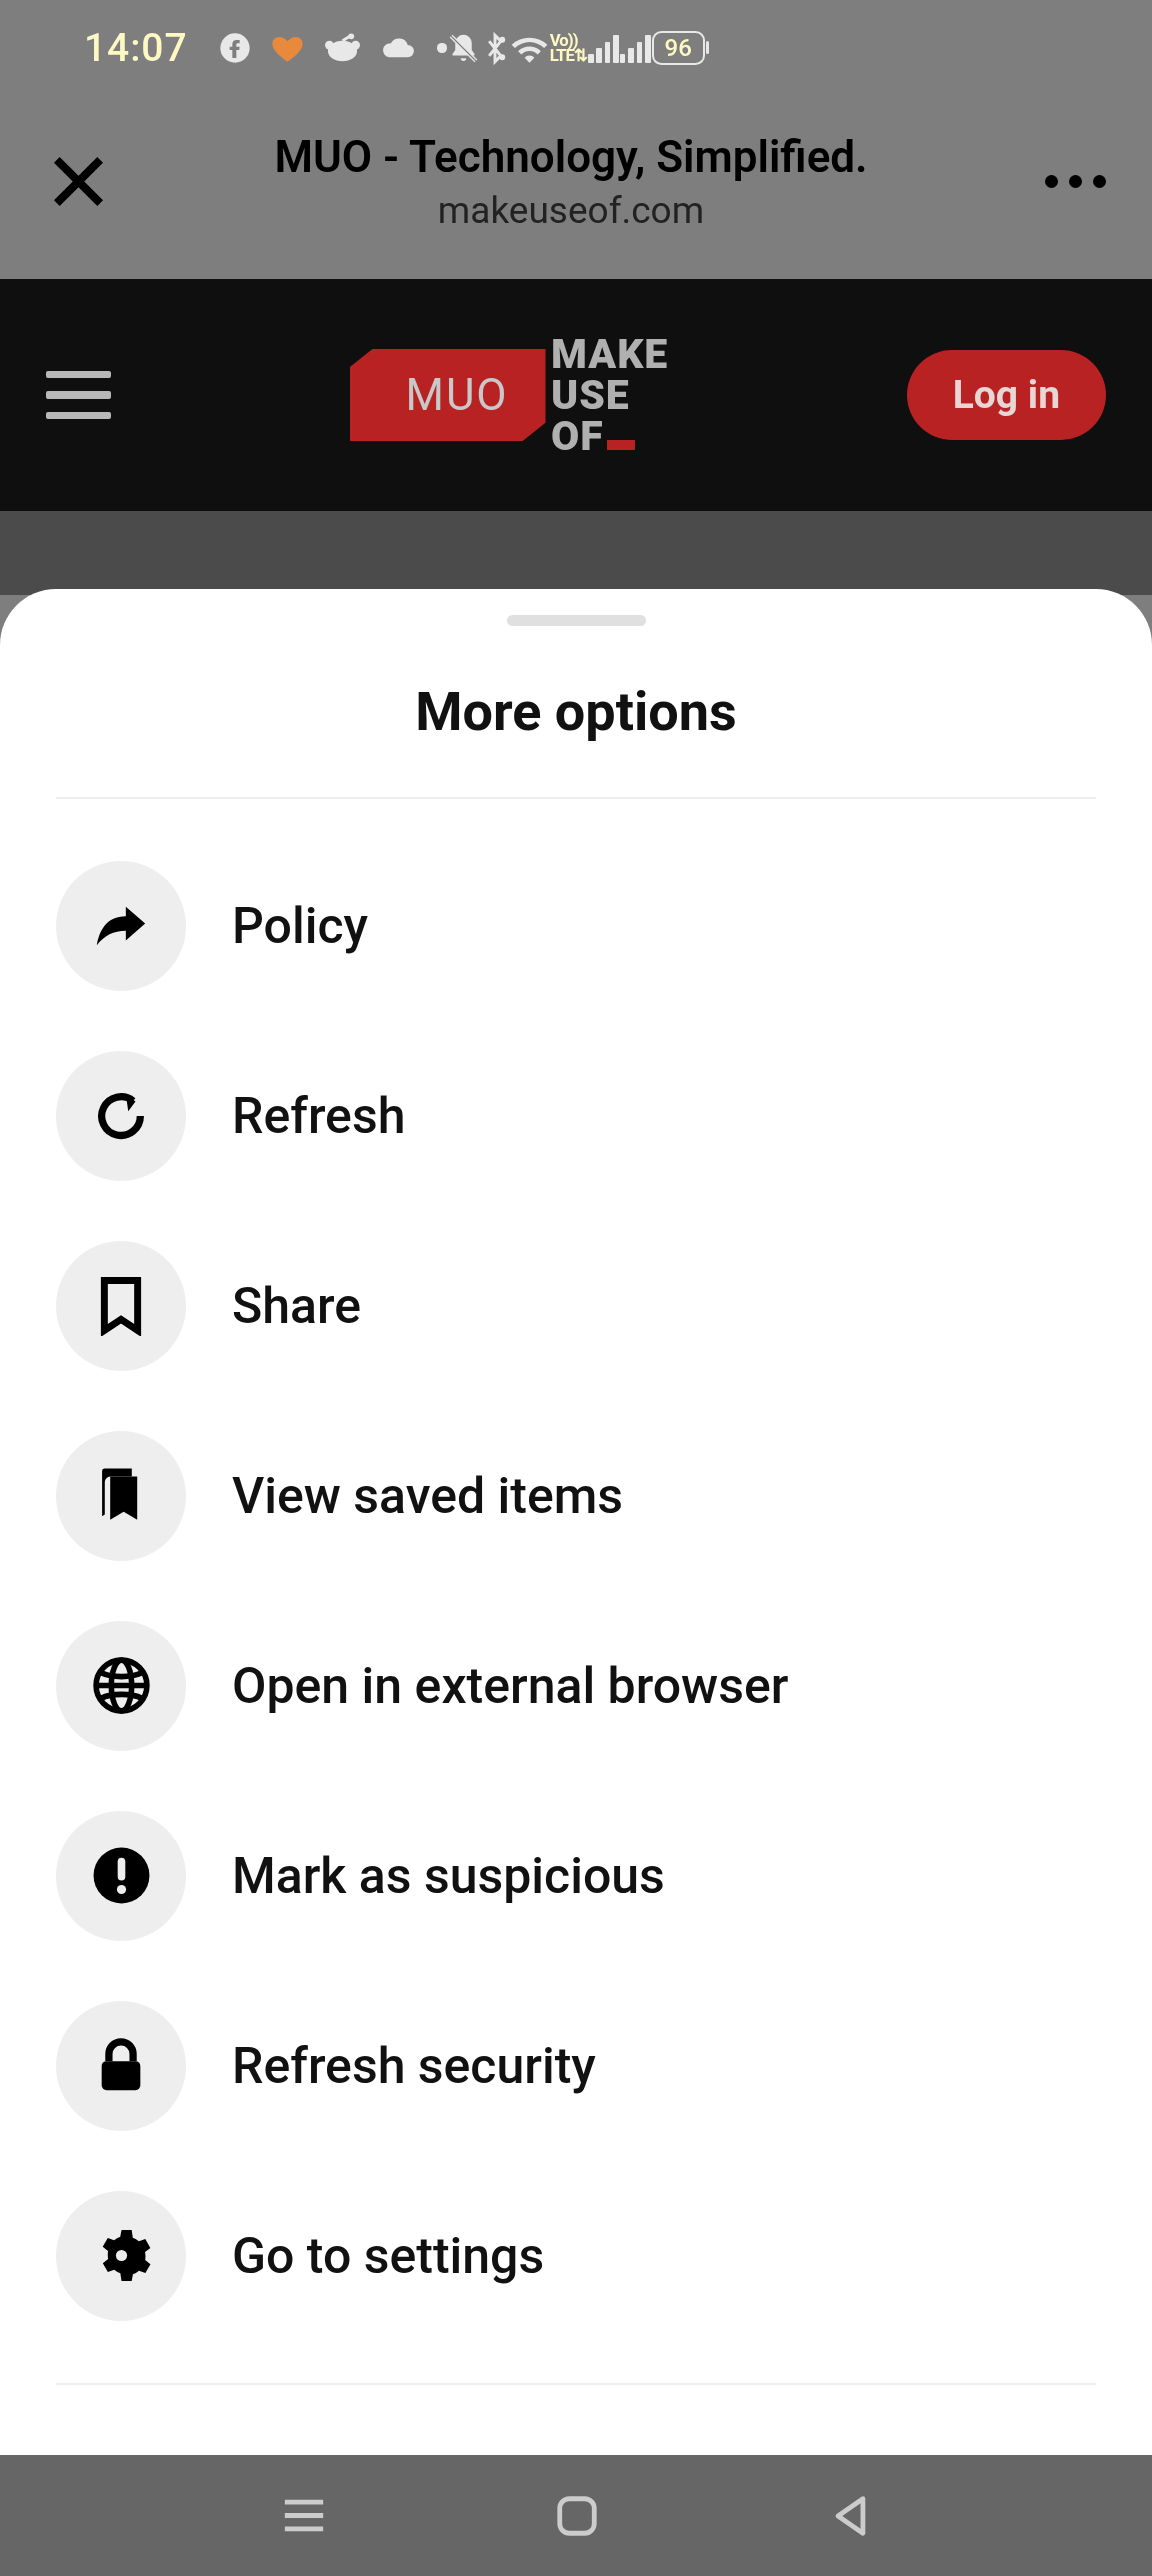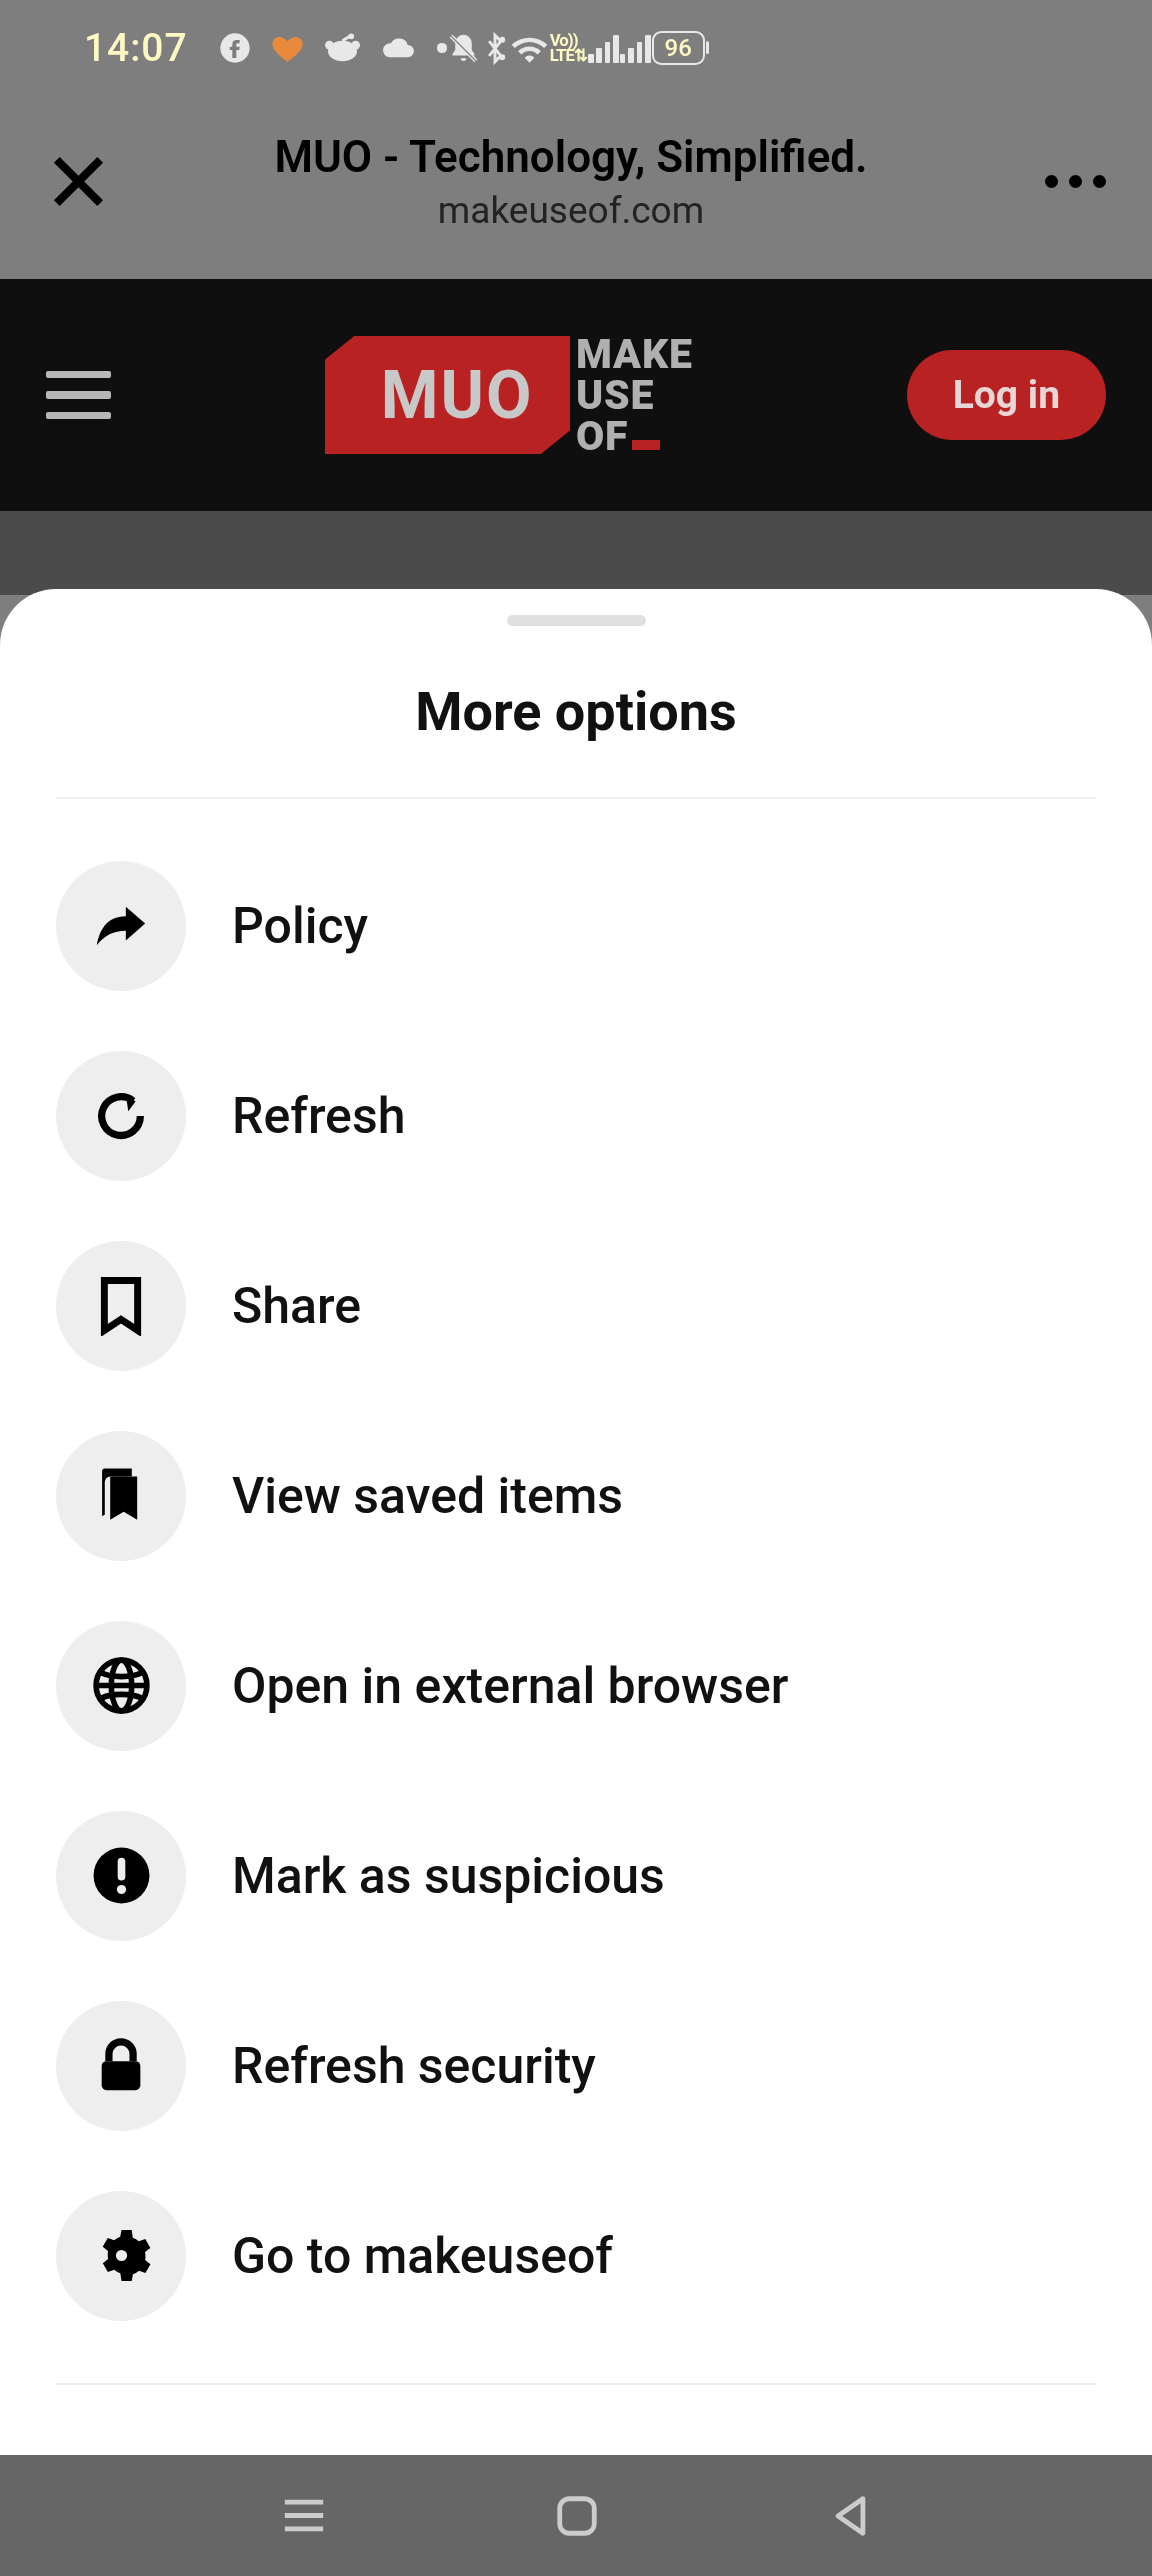--- a/index.html
+++ b/index.html
@@ -79,22 +79,22 @@
     position: relative;
   }
   .hamburger { display: flex; flex-direction: column; gap: 13px; width: 65px; }
   .hamburger span { height: 7.4px; background: #b8b8b8; border-radius: 1.9px; }
   .site-logo {
     flex: 1; display: flex; justify-content: center; align-items: center; gap: 5.6px;
   }
   .logo-red {
     background: #b92222;
     color: #c8c8c8;
-    font-size: 66px;
-    font-weight: 700;
+    font-size: 44px;
+    font-weight: 400;
     padding: 20.4px 37px 20.4px 56px;
     clip-path: polygon(12% 0, 100% 0, 100% 80%, 88% 100%, 0 100%, 0 20%);
     letter-spacing: 1.9px;
     position: relative;
   }
   .logo-text {
     color: #b0b0b0;
     font-size: 41px;
     font-weight: 900;
     line-height: 41px;
@@ -379,21 +379,21 @@
       <div class="item-label">Refresh security</div>
     </div>
 
     <div class="sheet-item">
       <div class="item-iconwrap">
         <svg width="61" height="61" viewBox="0 0 24 24" fill="#000">
             <path d="M12 8a4 4 0 100 8 4 4 0 000-8zm9.4 4a7.5 7.5 0 00-.14-1.4l2.1-1.6-2-3.5-2.5.9a7.5 7.5 0 00-2.4-1.4L16 2h-4l-.5 2.6a7.5 7.5 0 00-2.4 1.4l-2.5-.9-2 3.5 2.1 1.6A7.5 7.5 0 006.6 12c0 .48.05.95.14 1.4l-2.1 1.6 2 3.5 2.5-.9a7.5 7.5 0 002.4 1.4L12 22h4l.5-2.6a7.5 7.5 0 002.4-1.4l2.5.9 2-3.5-2.1-1.6c.09-.45.14-.92.14-1.4z"></path>
             <circle cx="12" cy="12" r="2.2" fill="#eee"></circle>
           </svg>
       </div>
-      <div class="item-label">Go to makeuseof</div>
+      <div class="item-label">Go to settings</div>
     </div>
 
   </div>
 
   <div class="sheet-divider" style="margin-top:32px"></div>
 
 </div>
 
 <div class="nav-bar">
   <div class="nav-ic">

